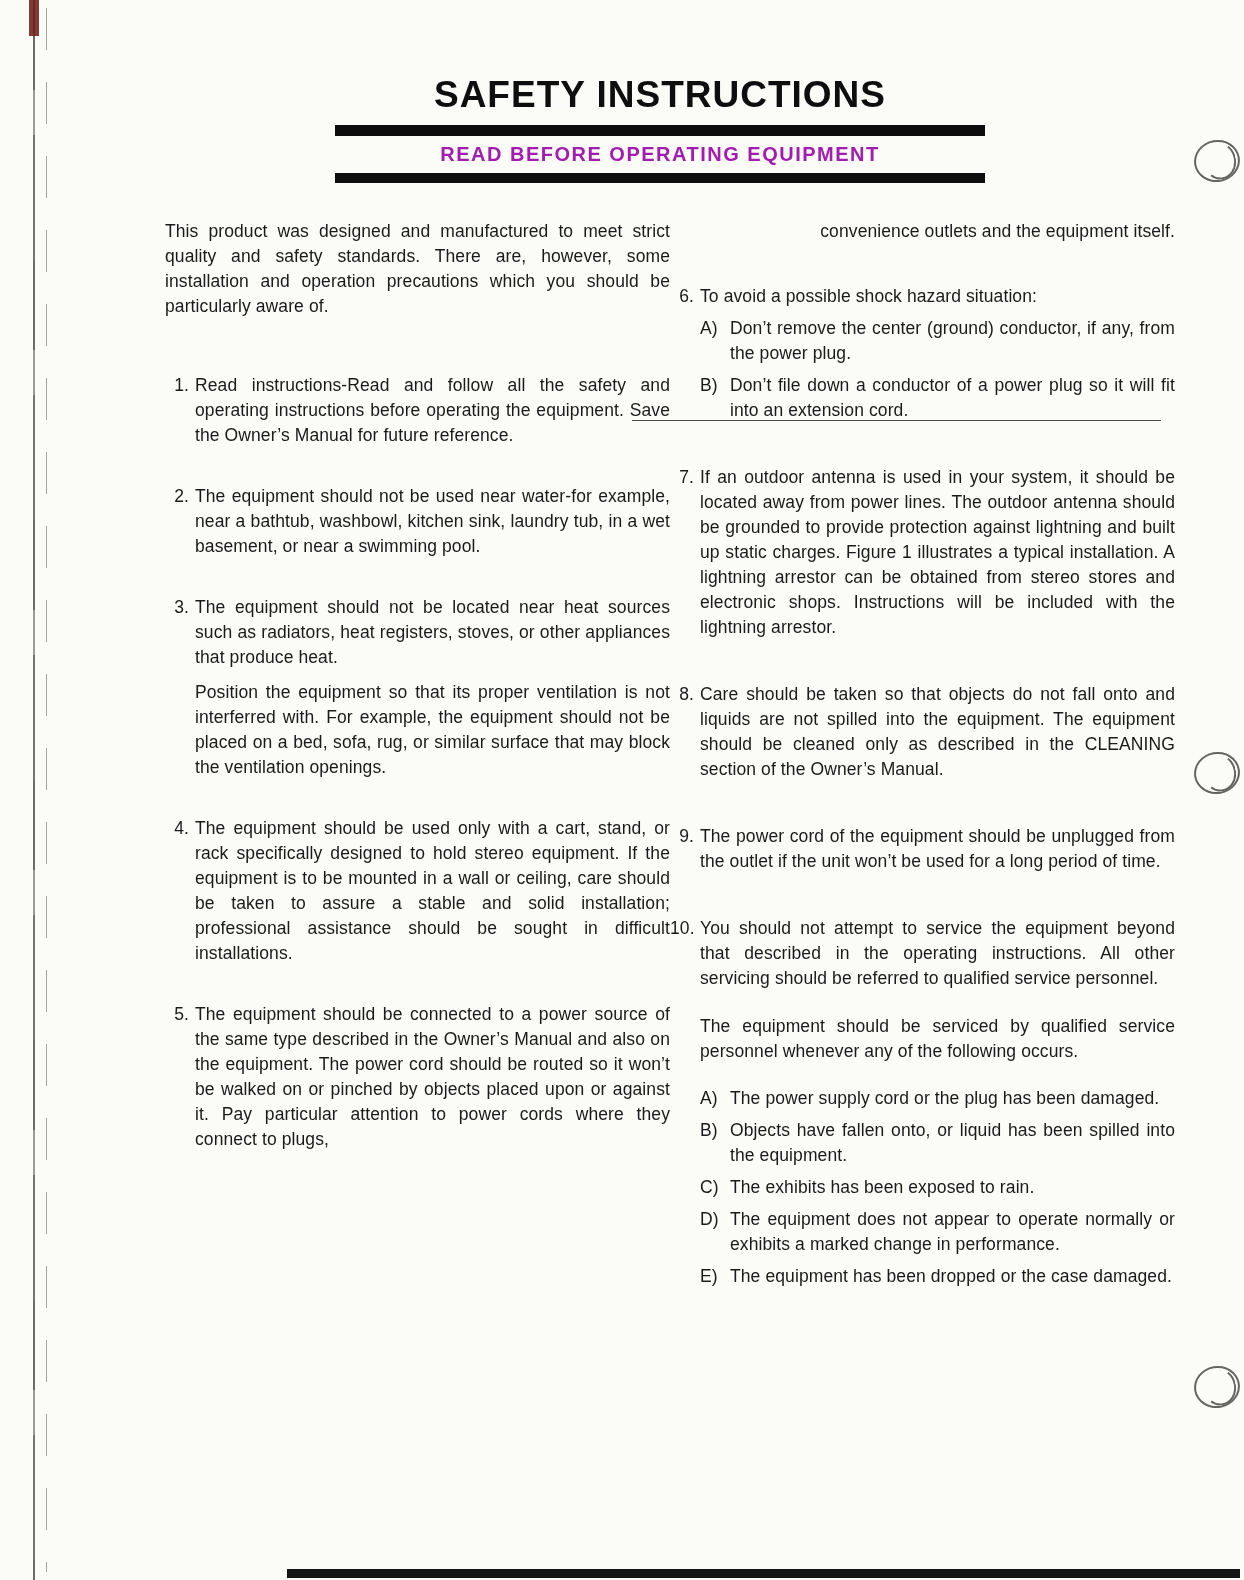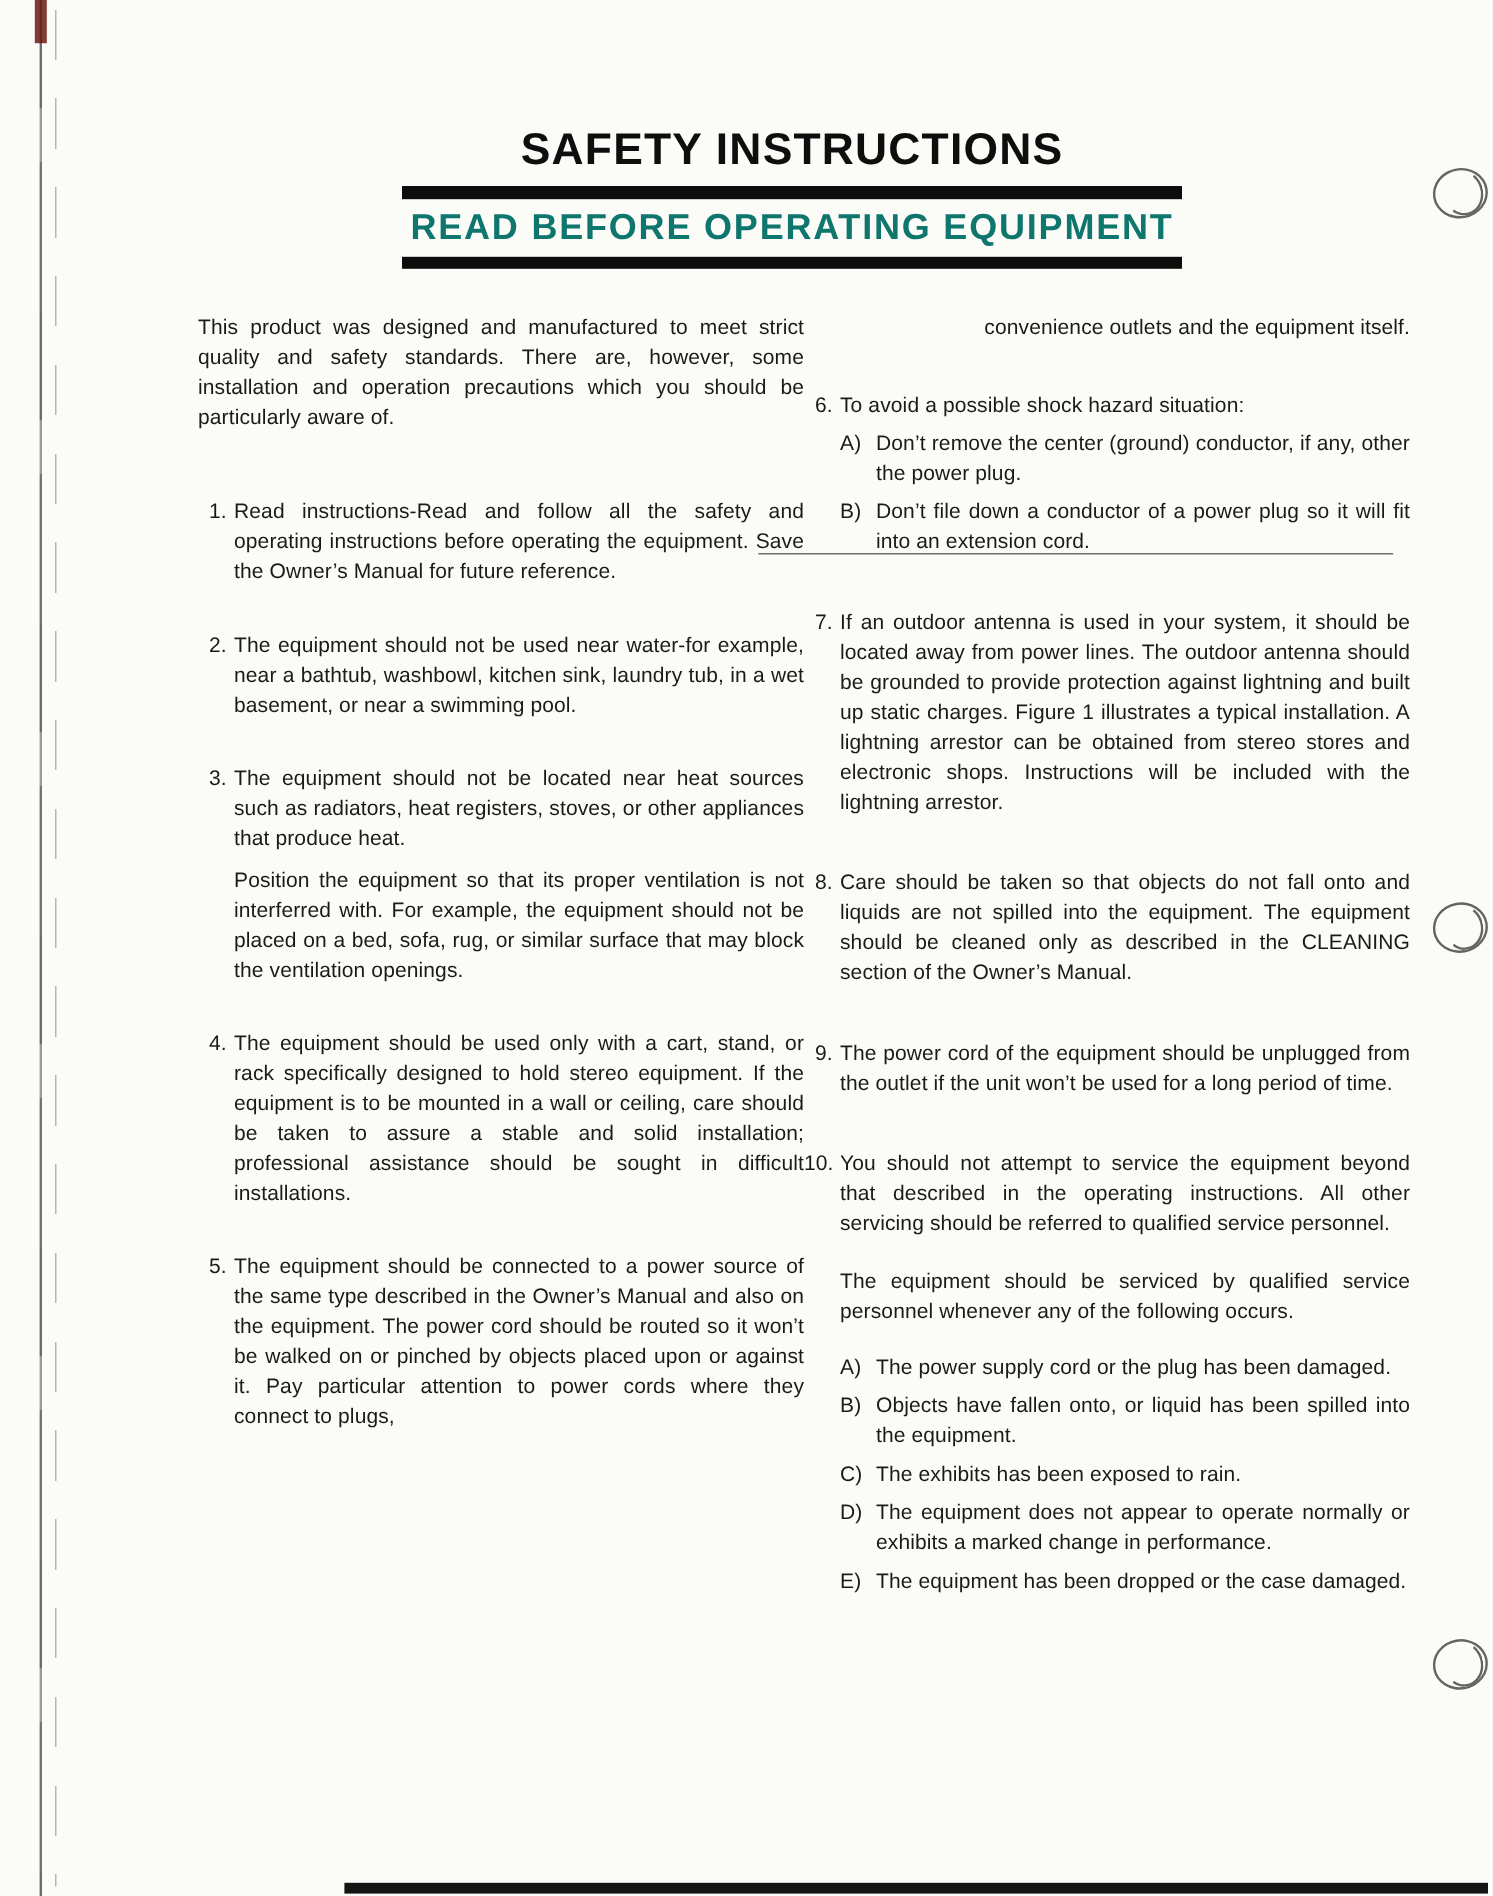--- a/index.html
+++ b/index.html
@@ -40,28 +40,28 @@
   .hole::after{
     content:"";position:absolute;top:1px;right:2px;width:68%;height:88%;
     border:2px solid #3f3f3f;border-left-color:transparent;border-top-color:transparent;
     border-radius:50%;
   }
   .hole-1{top:140px;}
   .hole-2{top:752px;}
   .hole-3{top:1366px;}
 
   
-  .header{padding-top:104px;text-align:center;padding-left:96px;padding-right:48px;margin-left:28px;}
+  .header{padding-top:74px;text-align:center;padding-left:96px;padding-right:48px;margin-left:28px;}
   .title{
     margin:0;font-size:37px;font-weight:bold;letter-spacing:1px;
     color:#0e0e0e;
   }
   .rule{height:11px;background:var(--bar);width:650px;margin:9px auto 7px;}
   .rule-2{height:10px;margin:7px auto 0;}
-  .subtitle{margin:0;font-size:30px;font-weight:bold;letter-spacing:1.5px;color:#0f766e;}
+  .subtitle{margin:0;font-size:20px;font-weight:bold;letter-spacing:1.5px;color:#a21caf;}
 
   
   .columns{
     display:flex;
     padding:36px 69px 0 165px;
     font-size:17.5px;line-height:25px;letter-spacing:.1px;
   }
   .col{flex:1;min-width:0;}
   p{margin:0;}
   .jt{text-align:justify;}
@@ -140,21 +140,21 @@
     <section class="col col-right">
 
       <p class="continuation">convenience outlets and the equipment itself.</p>
 
       <div class="item">
         <span class="num">6.</span>
         <div class="itext">
           <p>To avoid a possible shock hazard situation:</p>
           <div class="sub">
             <span class="sub-label">A)</span>
-            <div class="sub-text">Don’t remove the center (ground) conductor, if any, other the power plug.</div>
+            <div class="sub-text">Don’t remove the center (ground) conductor, if any, from the power plug.</div>
           </div>
           <div class="sub artifact-underline">
             <span class="sub-label">B)</span>
             <div class="sub-text">Don’t file down a conductor of a power plug so it will fit into an extension cord.</div>
           </div>
         </div>
       </div>
 
       <div class="item">
         <span class="num">7.</span>

